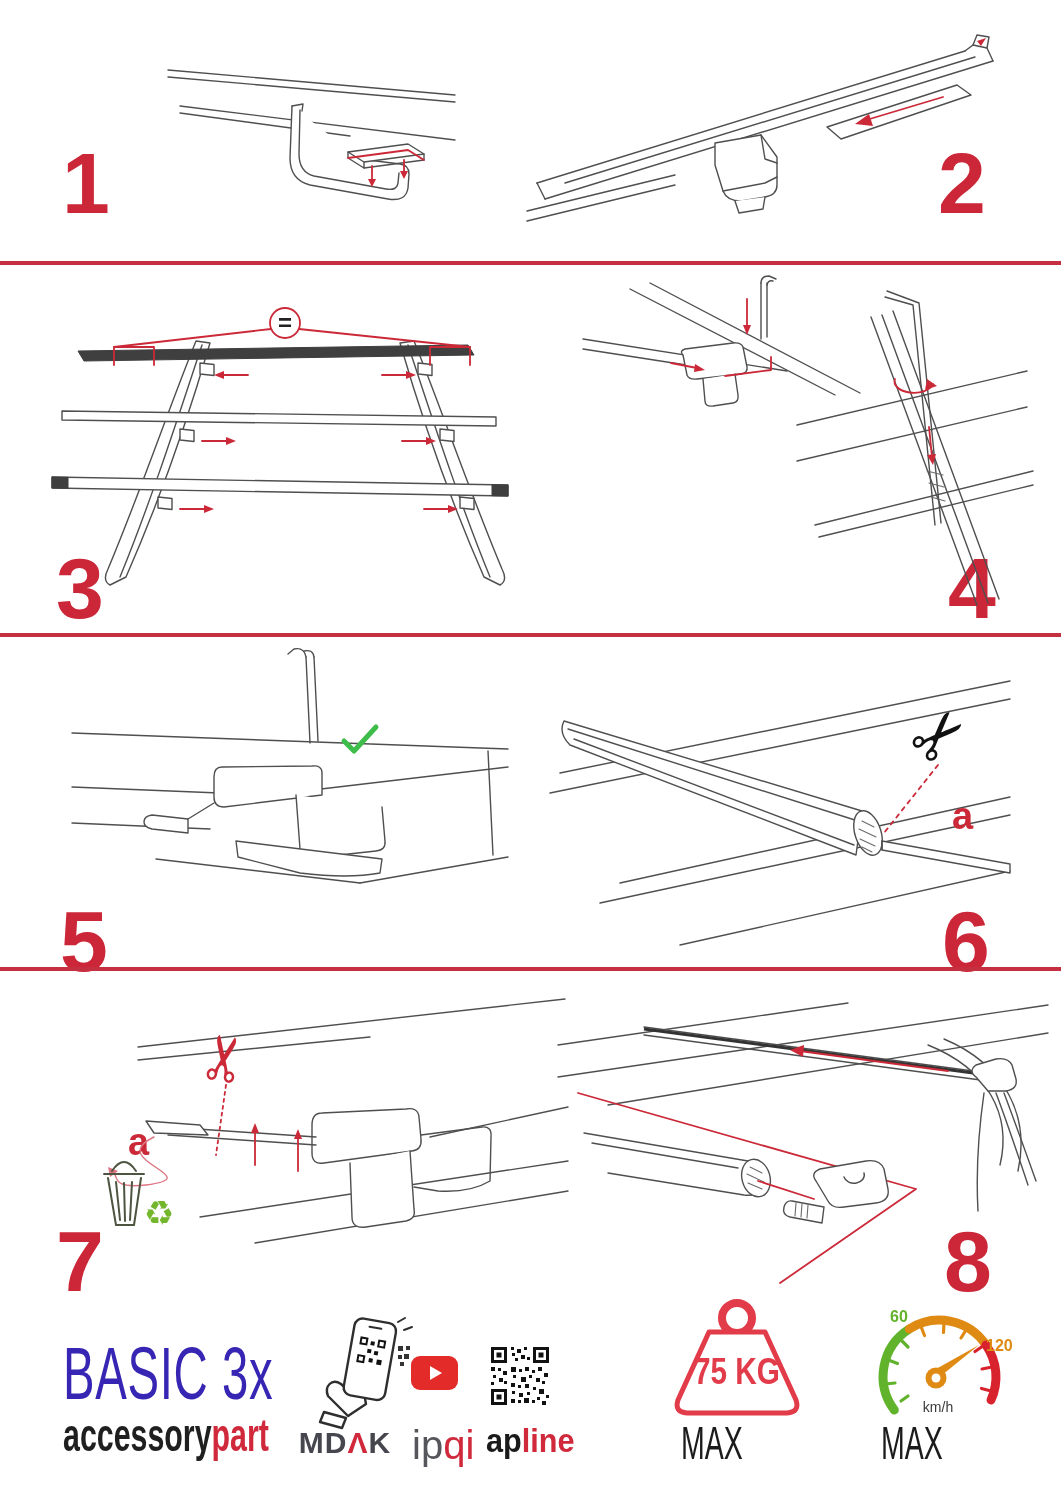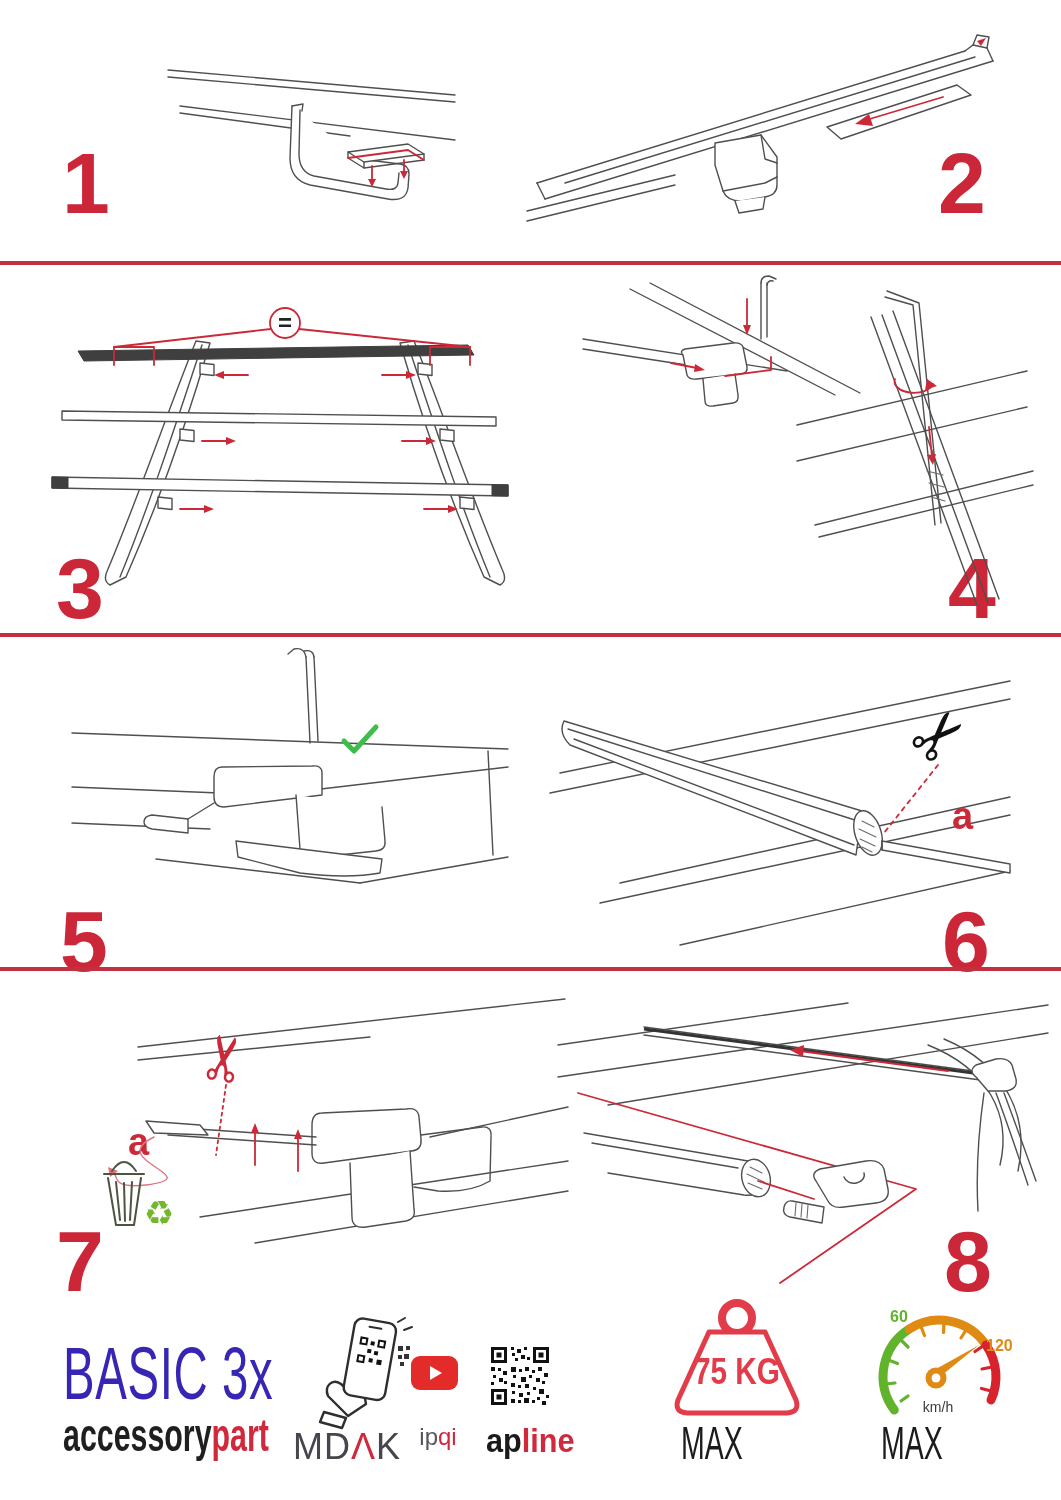--- a/index.html
+++ b/index.html
@@ -29,23 +29,23 @@
   .acct{fill:var(--accent);font-weight:700}
   .glyph{font-family:"DejaVu Sans",sans-serif}
   .bin{stroke:#4d5540;stroke-width:2;fill:none;stroke-linecap:round;stroke-linejoin:round}
   .ph{stroke:#2e2e2e;stroke-width:2.4;fill:#fff;stroke-linecap:round;stroke-linejoin:round}
   .phl{stroke:#2e2e2e;stroke-width:2;fill:none;stroke-linecap:round}
   .qr{fill:#111}
   
   .basic{position:absolute;left:63px;top:1337px;color:var(--indigo);font-size:74px;font-weight:400;line-height:1;white-space:nowrap;transform:scaleX(.64);transform-origin:0 0;letter-spacing:1px}
   .brand{position:absolute;left:63px;top:1412px;font-size:46px;font-weight:700;line-height:1;white-space:nowrap;transform:scaleX(.66);transform-origin:0 0}
   .brand .b{color:#1f1f1f}.brand .r{color:#d0293b}
-  .mdak{position:absolute;left:293px;top:1426px;width:104px;text-align:center;font-size:36px;font-weight:400;letter-spacing:1px;color:#46464e;white-space:nowrap}
+  .mdak{position:absolute;left:293px;top:1426px;width:104px;text-align:center;font-size:30px;font-weight:700;letter-spacing:1px;color:#46464e;white-space:nowrap}
   .mdak .r{color:#d0293b}
-  .ipqi{position:absolute;left:412px;top:1423px;width:52px;text-align:center;font-size:24px;font-weight:400;white-space:nowrap}
+  .ipqi{position:absolute;left:412px;top:1423px;width:52px;text-align:center;font-size:40px;font-weight:400;white-space:nowrap}
   .ipqi .g{color:#55555c}.ipqi .r{color:#d0293b}
   .apline{position:absolute;left:486px;top:1421px;width:92px;text-align:center;font-size:34px;font-weight:700;white-space:nowrap;transform:scaleX(.9);transform-origin:0 0}
   .apline .b{color:#1a1a1a}.apline .r{color:#d0293b}
   .maxwrap{position:absolute;text-align:left}
   .maxlabel{display:inline-block;font-size:46px;font-weight:400;color:#1c1c1c;line-height:1;transform:scaleX(.62);transform-origin:50% 0;white-space:nowrap}
 </style>
 </head>
 <body>
 
 <div class="page">

